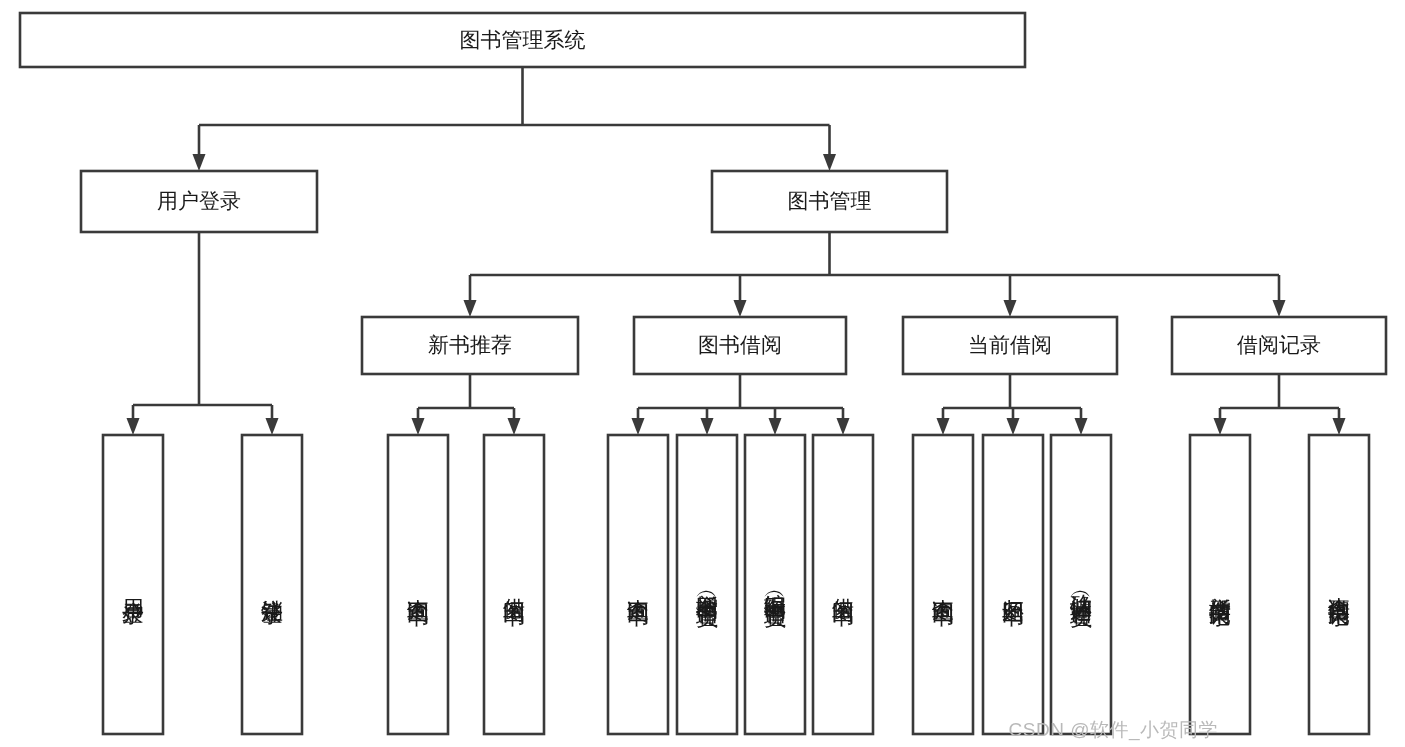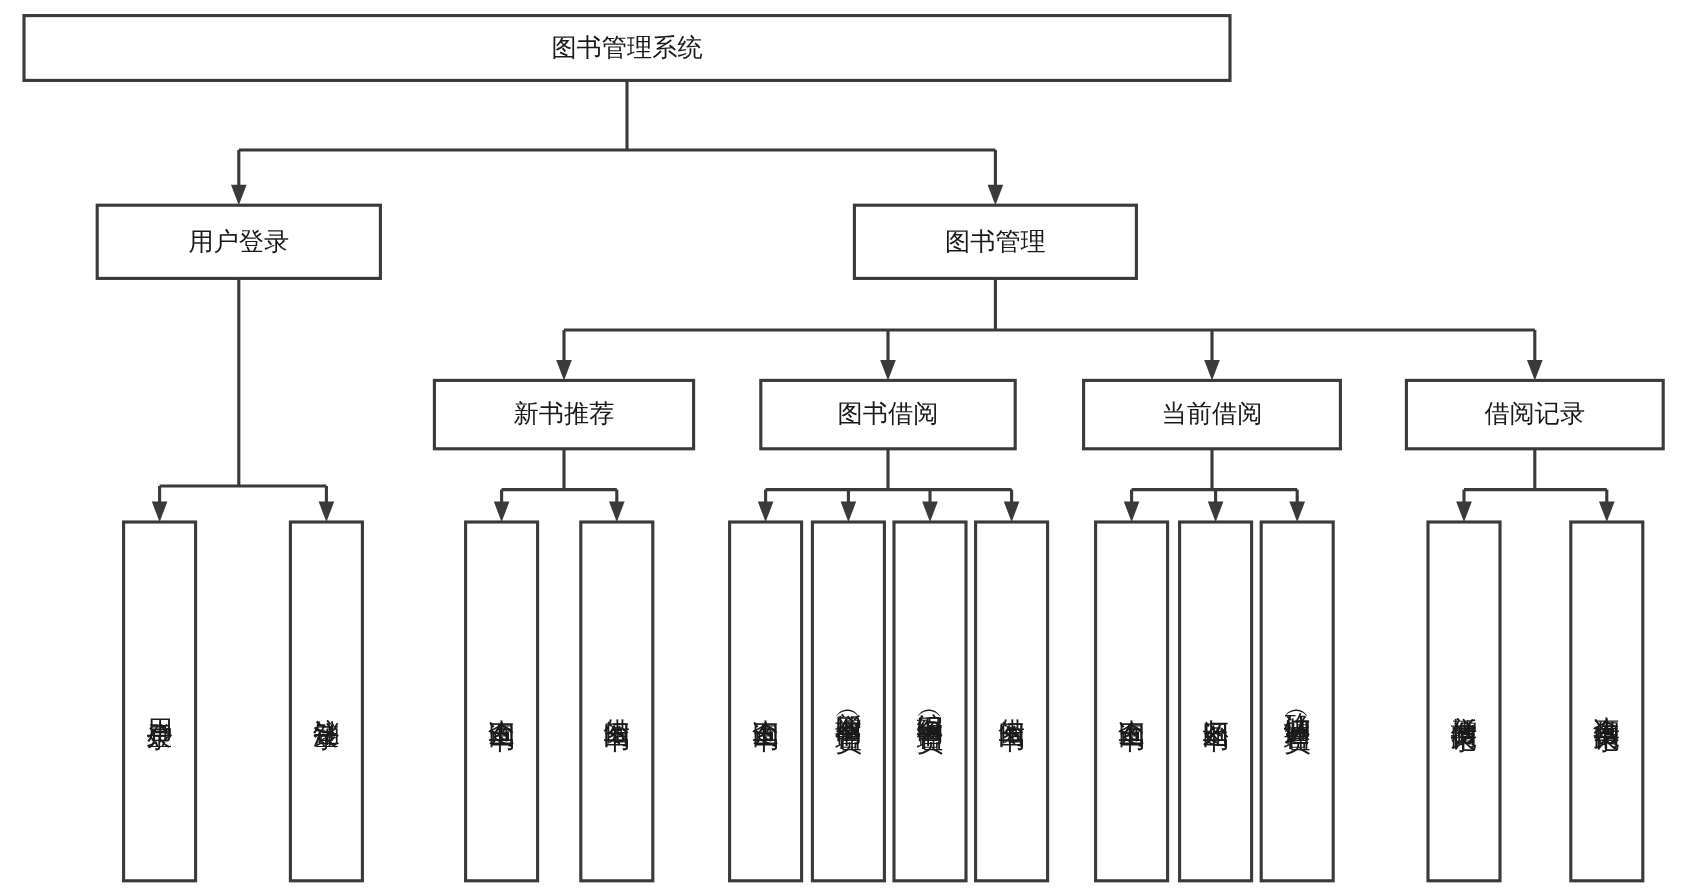--- a/index.html
+++ b/index.html
@@ -178,13 +178,14 @@
       <div class="node-label-v" style="left: 608px; top: 435px; width: 60px; height: 299px;">查询图书</div>
       <div class="node-label-v" style="left: 677px; top: 435px; width: 60px; height: 299px;">新增图书（管理员）</div>
       <div class="node-label-v" style="left: 745px; top: 435px; width: 60px; height: 299px;">编辑图书（管理员）</div>
       <div class="node-label-v" style="left: 813px; top: 435px; width: 60px; height: 299px;">借阅图书</div>
       <div class="node-label-v" style="left: 913px; top: 435px; width: 60px; height: 299px;">查询图书</div>
       <div class="node-label-v" style="left: 983px; top: 435px; width: 60px; height: 299px;">归还图书</div>
       <div class="node-label-v" style="left: 1051px; top: 435px; width: 60px; height: 299px;">确认归还（管理员）</div>
       <div class="node-label-v" style="left: 1190px; top: 435px; width: 60px; height: 299px;">新增借阅记录</div>
       <div class="node-label-v" style="left: 1309px; top: 435px; width: 60px; height: 299px;">查询借阅记录</div>
     </div>
+  <div class="watermark">CSDN @软件_小贺同学</div>
 </div>
 
 </body></html>

